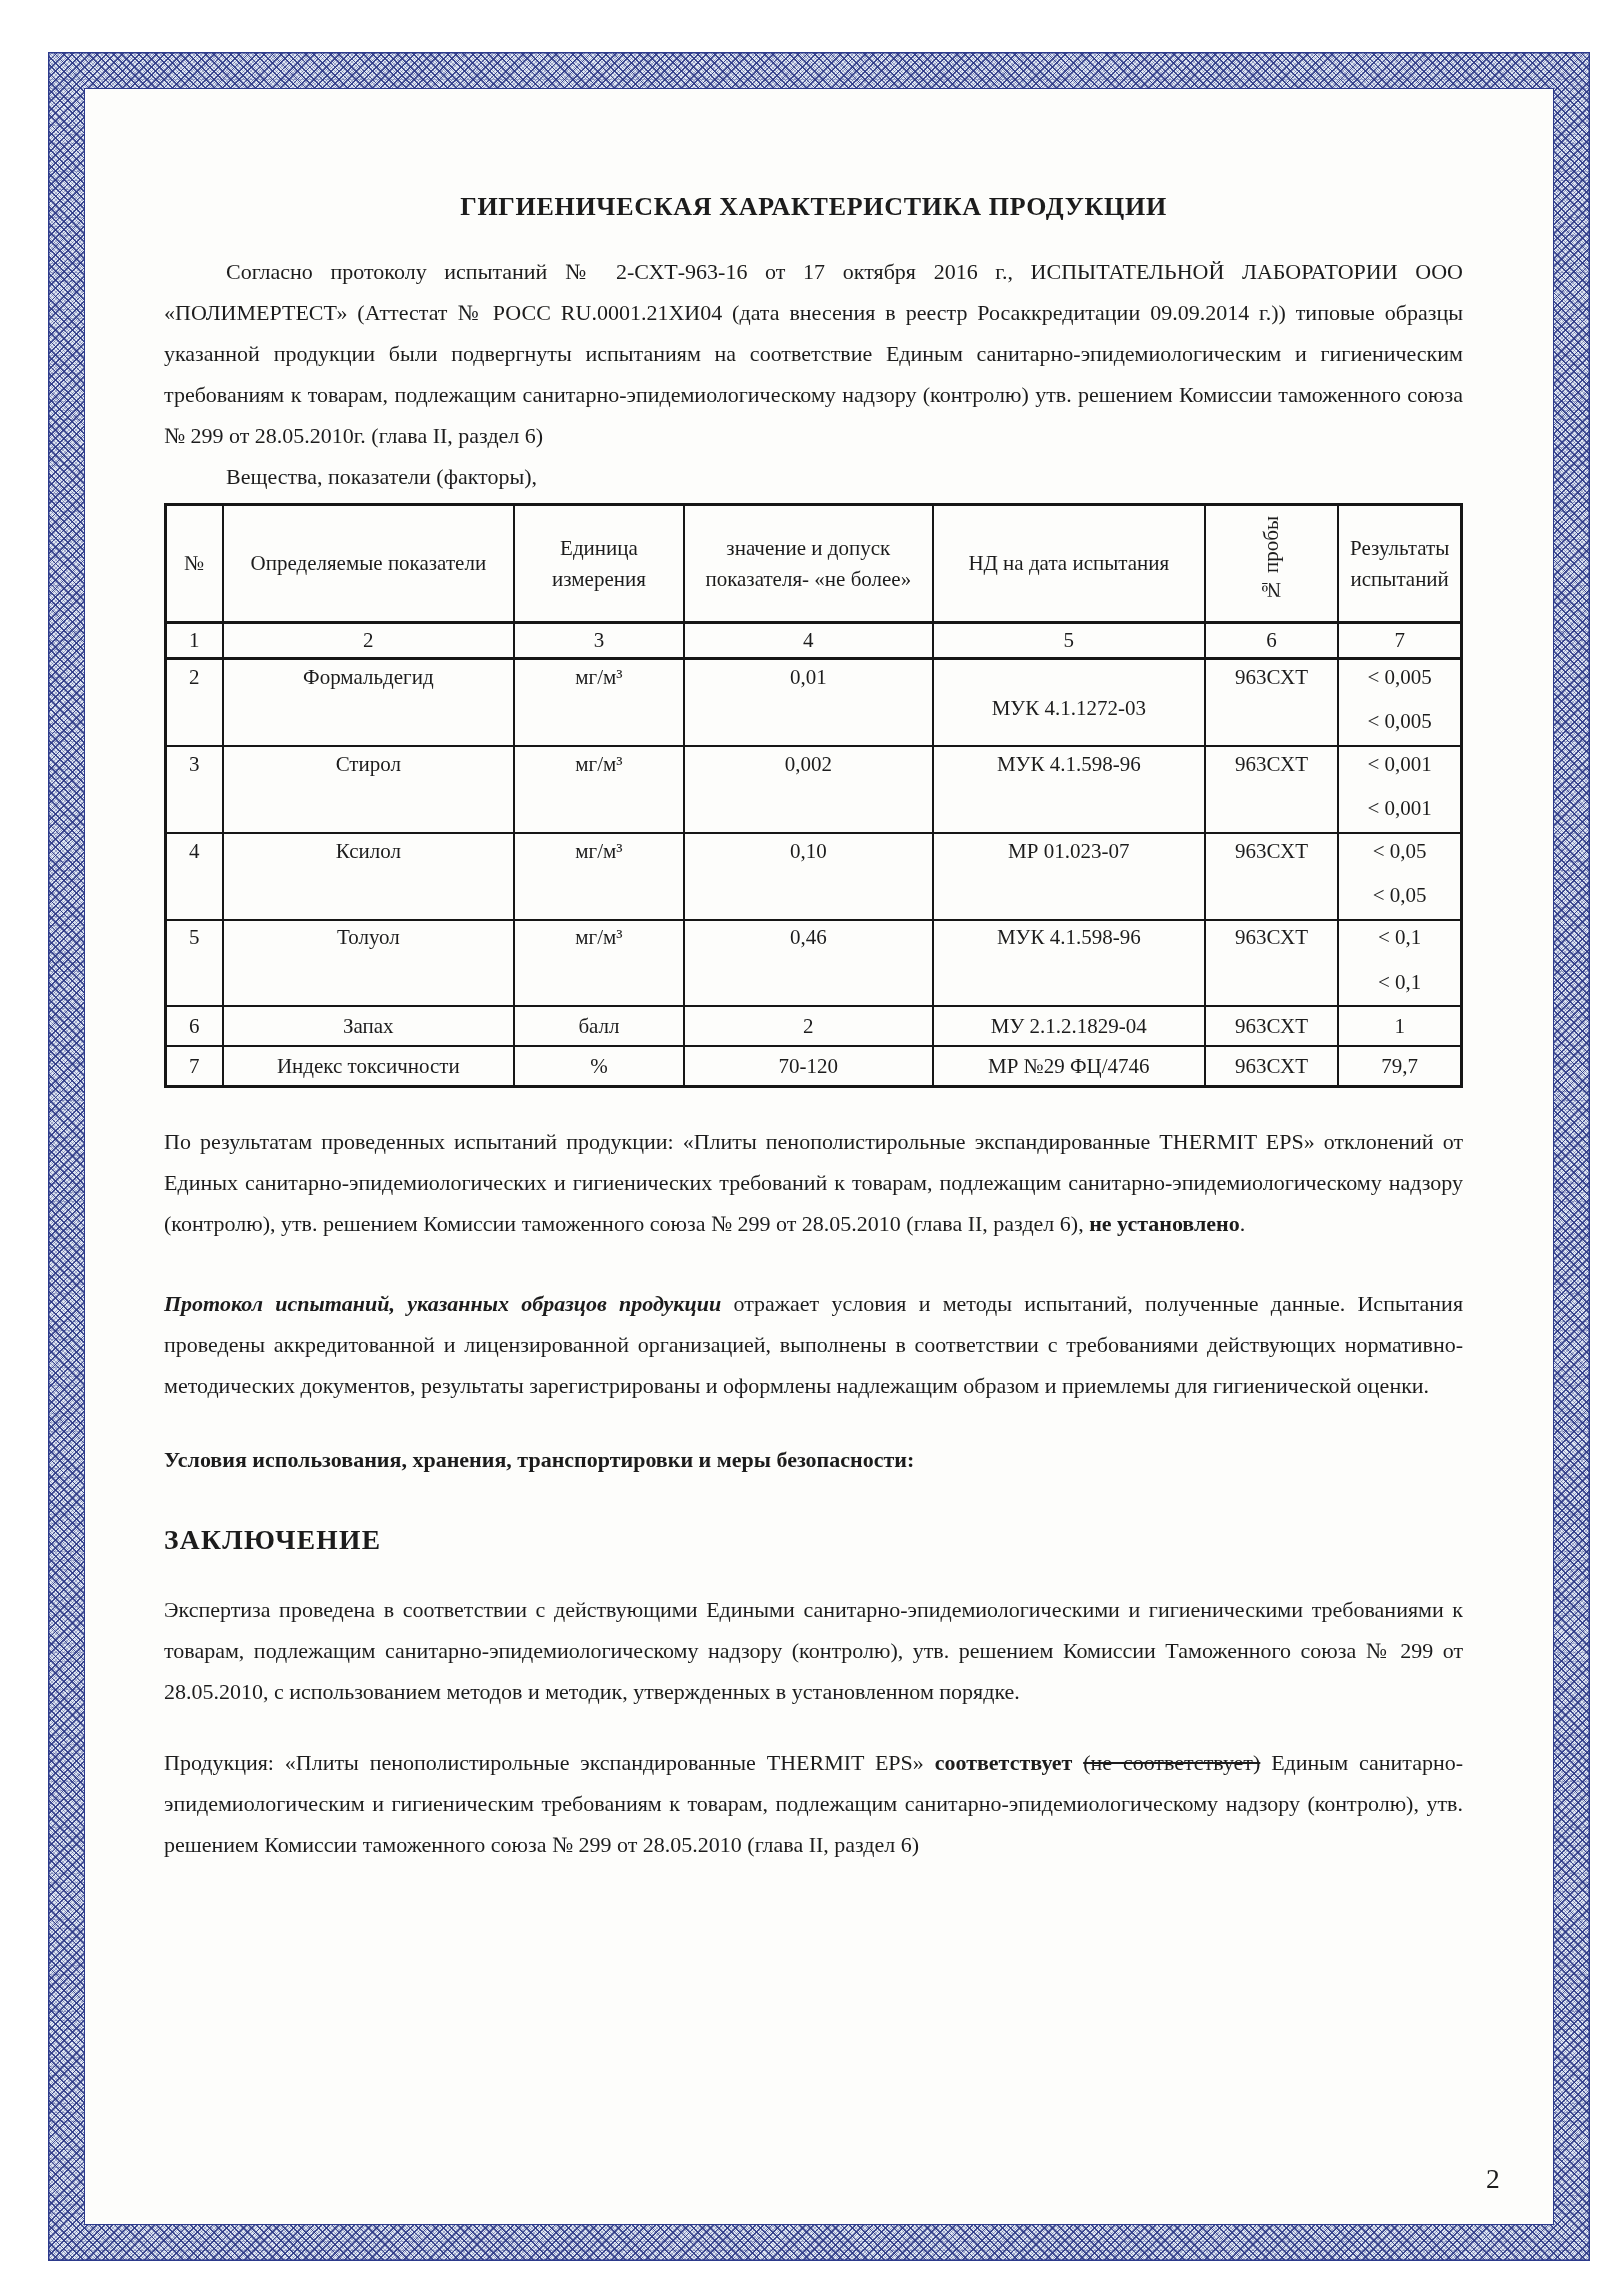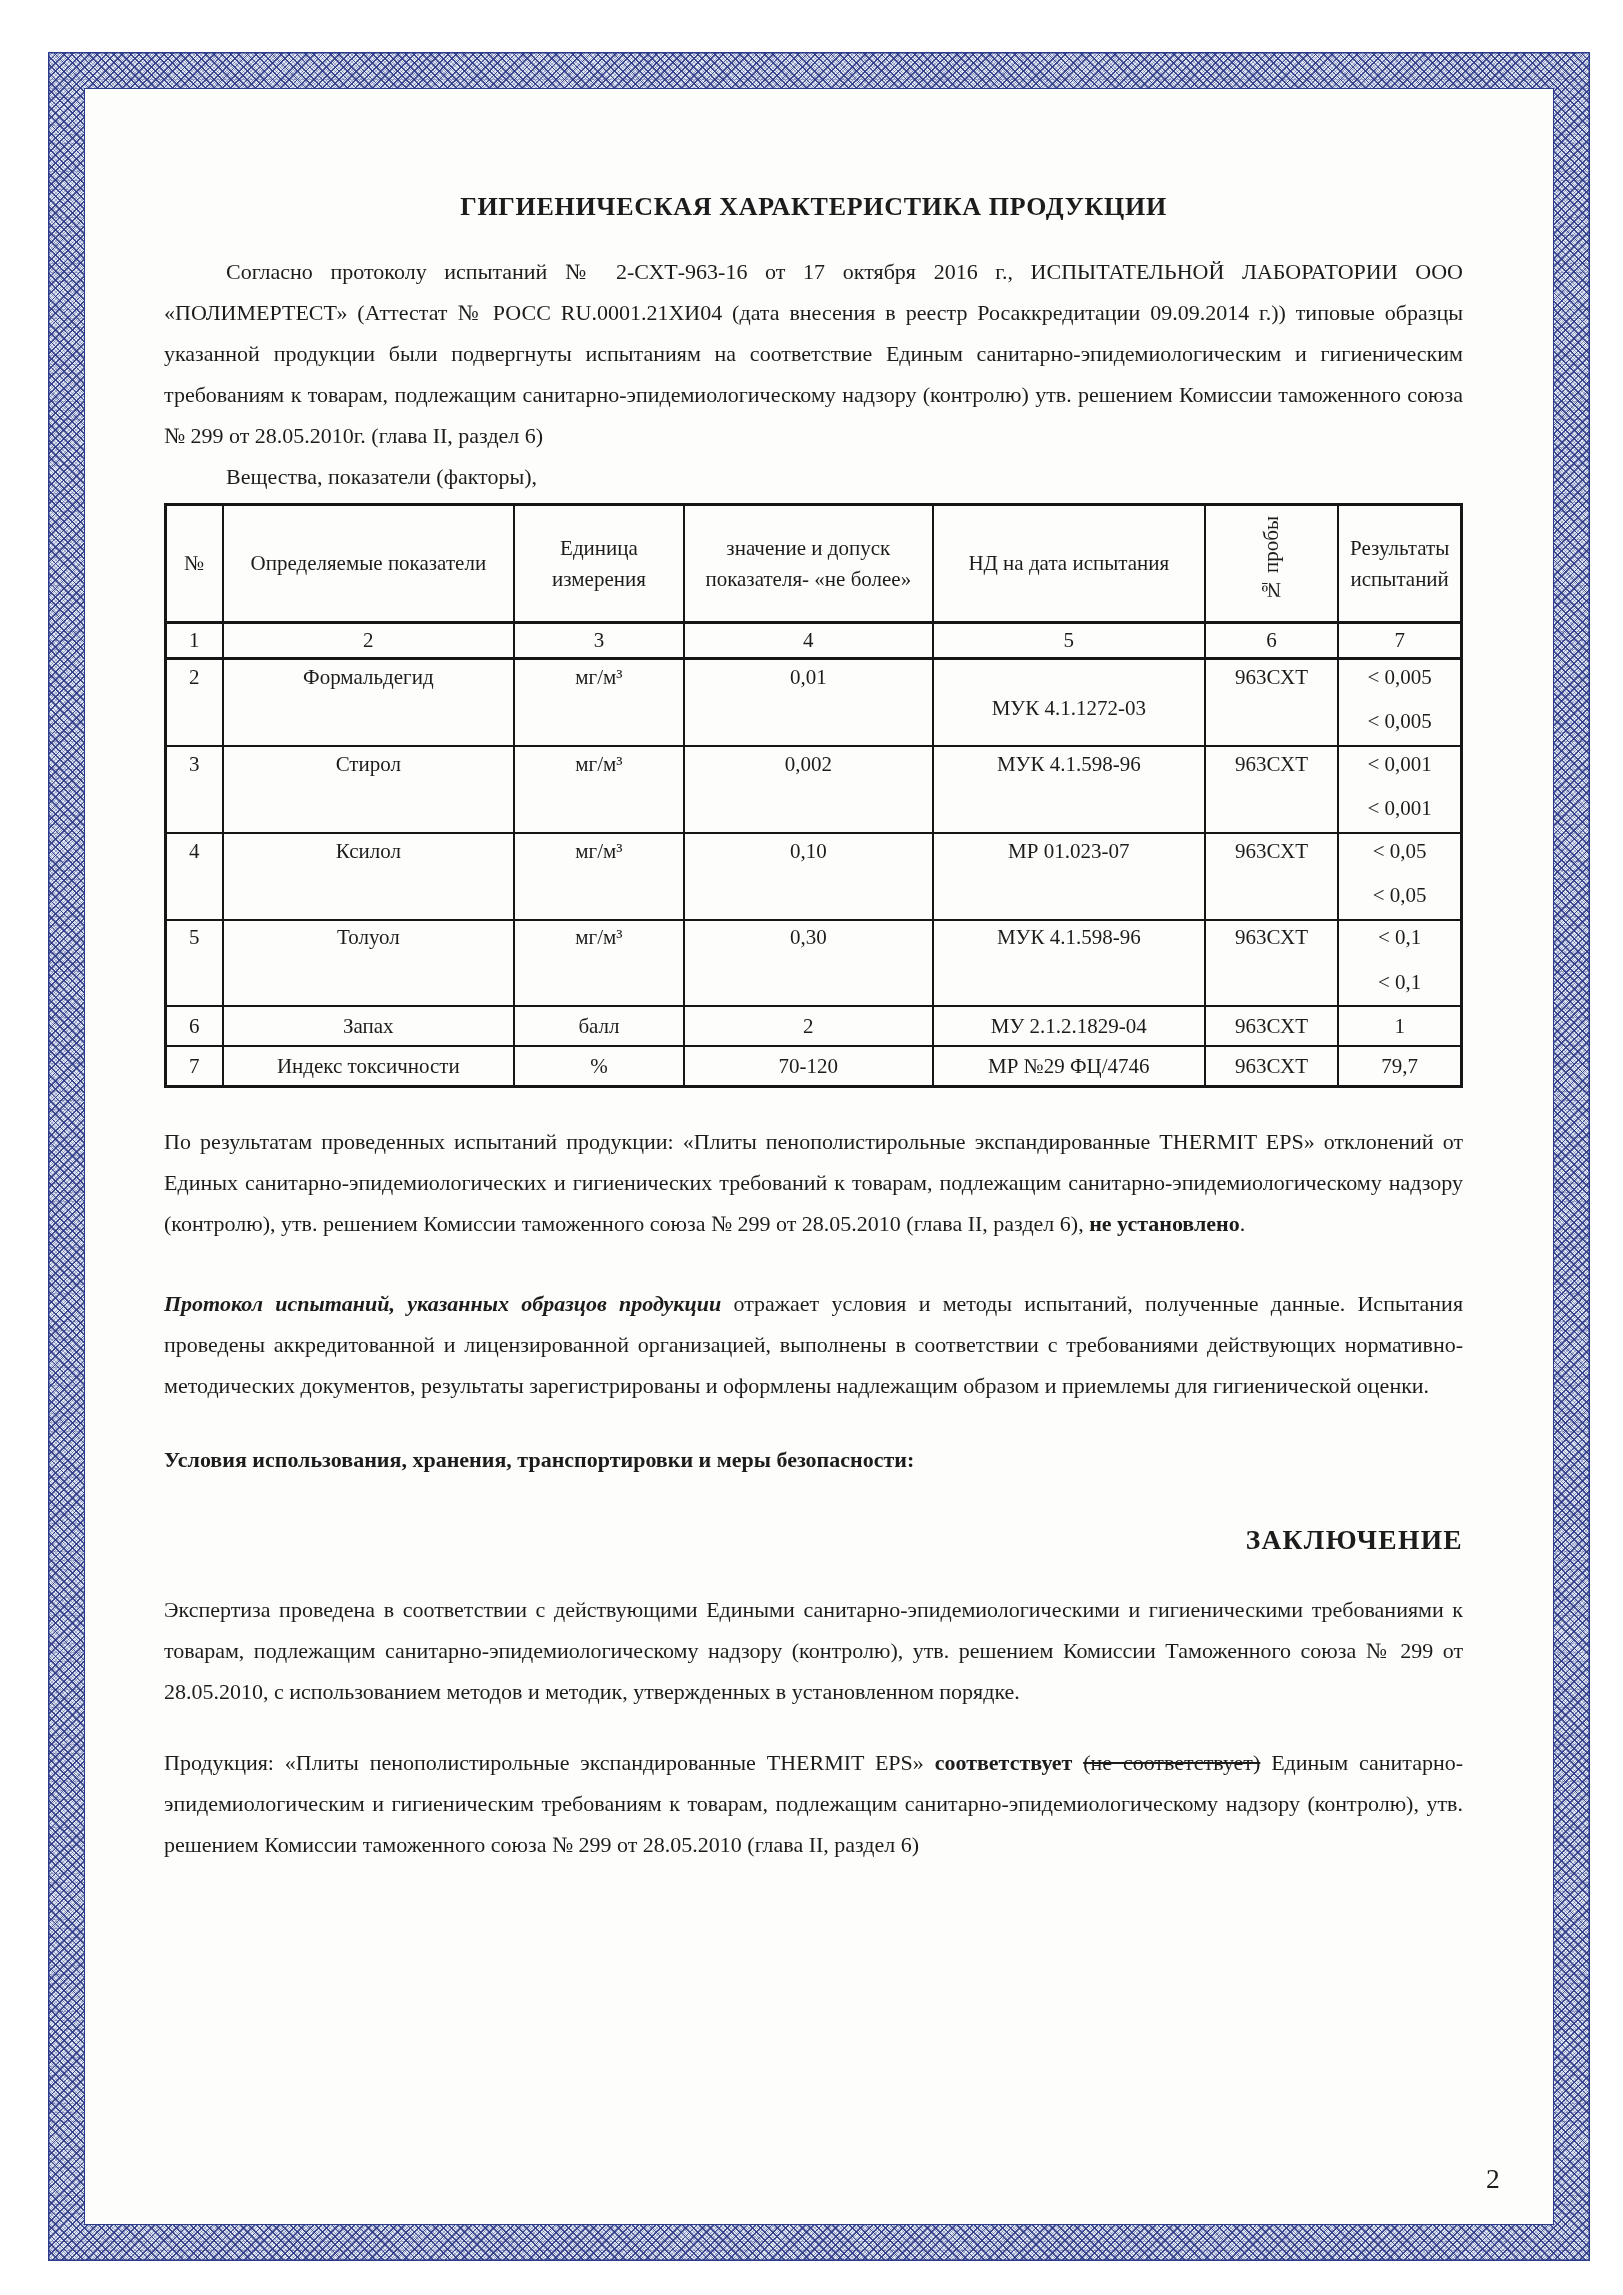--- a/index.html
+++ b/index.html
@@ -43,21 +43,21 @@
   .indent{text-indent:62px;}
   .caption{text-indent:62px;margin-bottom:6.5px;}
   .mt-table{margin-top:33px;}
   .mt60{margin-top:39px;}
   .mt50{margin-top:33px;}
   .mt45{margin-top:29.5px;}
   .bold{font-weight:bold;}
   .bold-italic{font-weight:bold;font-style:italic;}
   .strike{font-weight:normal;text-decoration:line-through;}
   .conclusion{
-    text-align:right;font-weight:bold;font-size:27.5px;letter-spacing:1.3px;
+    text-align:left;font-weight:bold;font-size:27.5px;letter-spacing:1.3px;
     margin:39px 0 29.5px 0;
   }
   
   table.results{
     width:100%;border-collapse:collapse;
     border:3.3px solid #161616;
     font-size:21px;line-height:26px;
   }
   table.results th, table.results td{
     border:2px solid #161616;
@@ -187,21 +187,21 @@
           <td>
             <div>&lt; 0,05</div>
             <div class="rline2">&lt; 0,05</div>
           </td>
         </tr>
 
         <tr class="datarow-tall">
           <td>5</td>
           <td class="c-name">Толуол</td>
           <td>мг/м³</td>
-          <td>0,30</td>
+          <td>0,46</td>
           <td>МУК 4.1.598-96</td>
           <td>963СХТ</td>
           <td>
             <div>&lt; 0,1</div>
             <div class="rline2">&lt; 0,1</div>
           </td>
         </tr>
 
         <tr class="datarow-short">
           <td>6</td>

